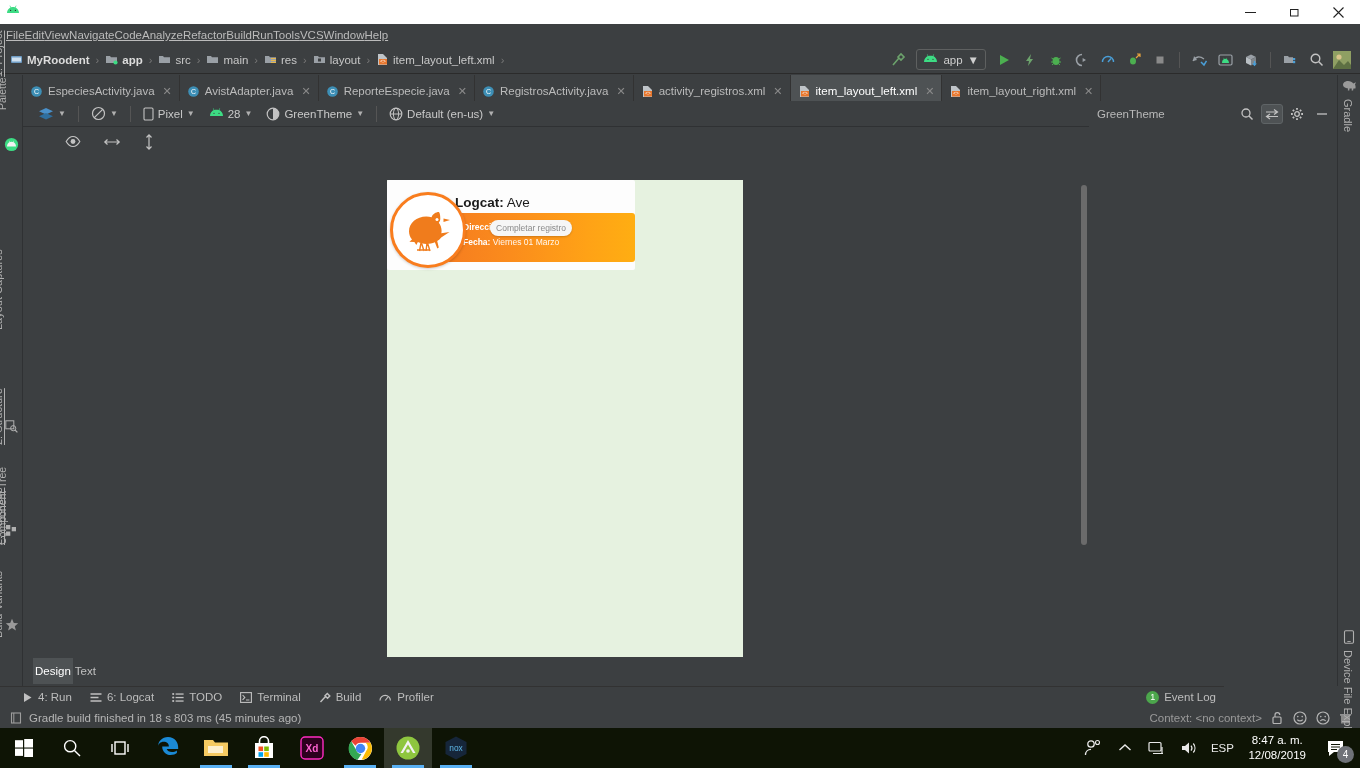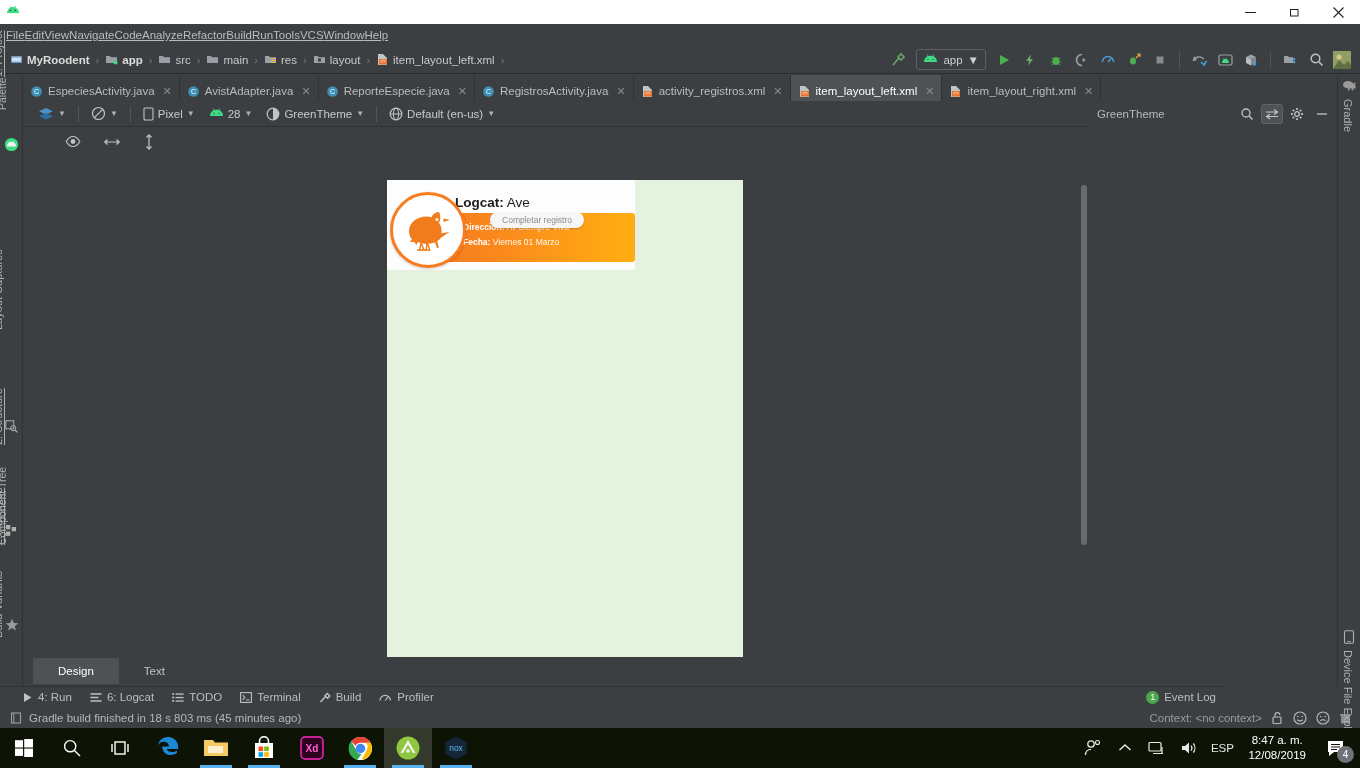--- a/index.html
+++ b/index.html
@@ -122,39 +122,39 @@
   .orangebox {
     position: absolute; left: 56px; top: 33px; width: 192px; height: 49px;
     background: linear-gradient(90deg, #f57c20 0%, #fb8c1c 35%, #ffa216 75%, #ffae12 100%);
     border-radius: 3px;
   }
   .ob-line { position: absolute; left: 20px; font-size: 8.5px; color: #fff8f0; white-space: nowrap; }
   .ob-line b { color: #ffffff; font-weight: bold; }
   .ob-l1 { top: 9px; }
   .ob-l2 { top: 24px; }
   .ob-btn {
-    position: absolute; left: 103px; top: 32px; width: 94px; height: 16px;
+    position: absolute; left: 103px; top: 40px; width: 82px; height: 16px;
     background: #f6f6f6; border-radius: 8px;
     display: flex; align-items: center; justify-content: center;
     font-size: 8.5px; color: #8a8a8a; box-shadow: 0 1px 2px rgba(0,0,0,.18);
   }
   .avatar {
     position: absolute; left: 3px; top: 12px; width: 76px; height: 76px;
     background: #ffffff; border: 3px solid #f97d1e; border-radius: 50%;
     box-shadow: 0 1px 3px rgba(0,0,0,.2);
     display: flex; align-items: center; justify-content: center; overflow: hidden;
   }
 
   
   .dttabs {
     position: absolute; left: 23px; top: 658px; width: 1314px; height: 26px;
     background: #3c3f41; display: flex; align-items: stretch; padding-left: 10px;
   }
   .dttab {
-    display: flex; align-items: center; padding: 0 25px; font-size: 11.5px; color: #c0c0c0;
+    display: flex; align-items: center; padding: 0 2px; font-size: 11.5px; color: #c0c0c0;
   }
   .dttab.active { background: #4e5254; color: #ffffff; }
 
   
   .twbar {
     position: absolute; left: 0; top: 686px; width: 1224px; height: 21px;
     background: #3c3f41; display: flex; align-items: center; padding-left: 22px; gap: 18px;
     border-top: 1px solid #323232;
   }
   .twitem { display: flex; align-items: center; gap: 5px; font-size: 11.5px; color: #bdbdbd; white-space: nowrap; }

